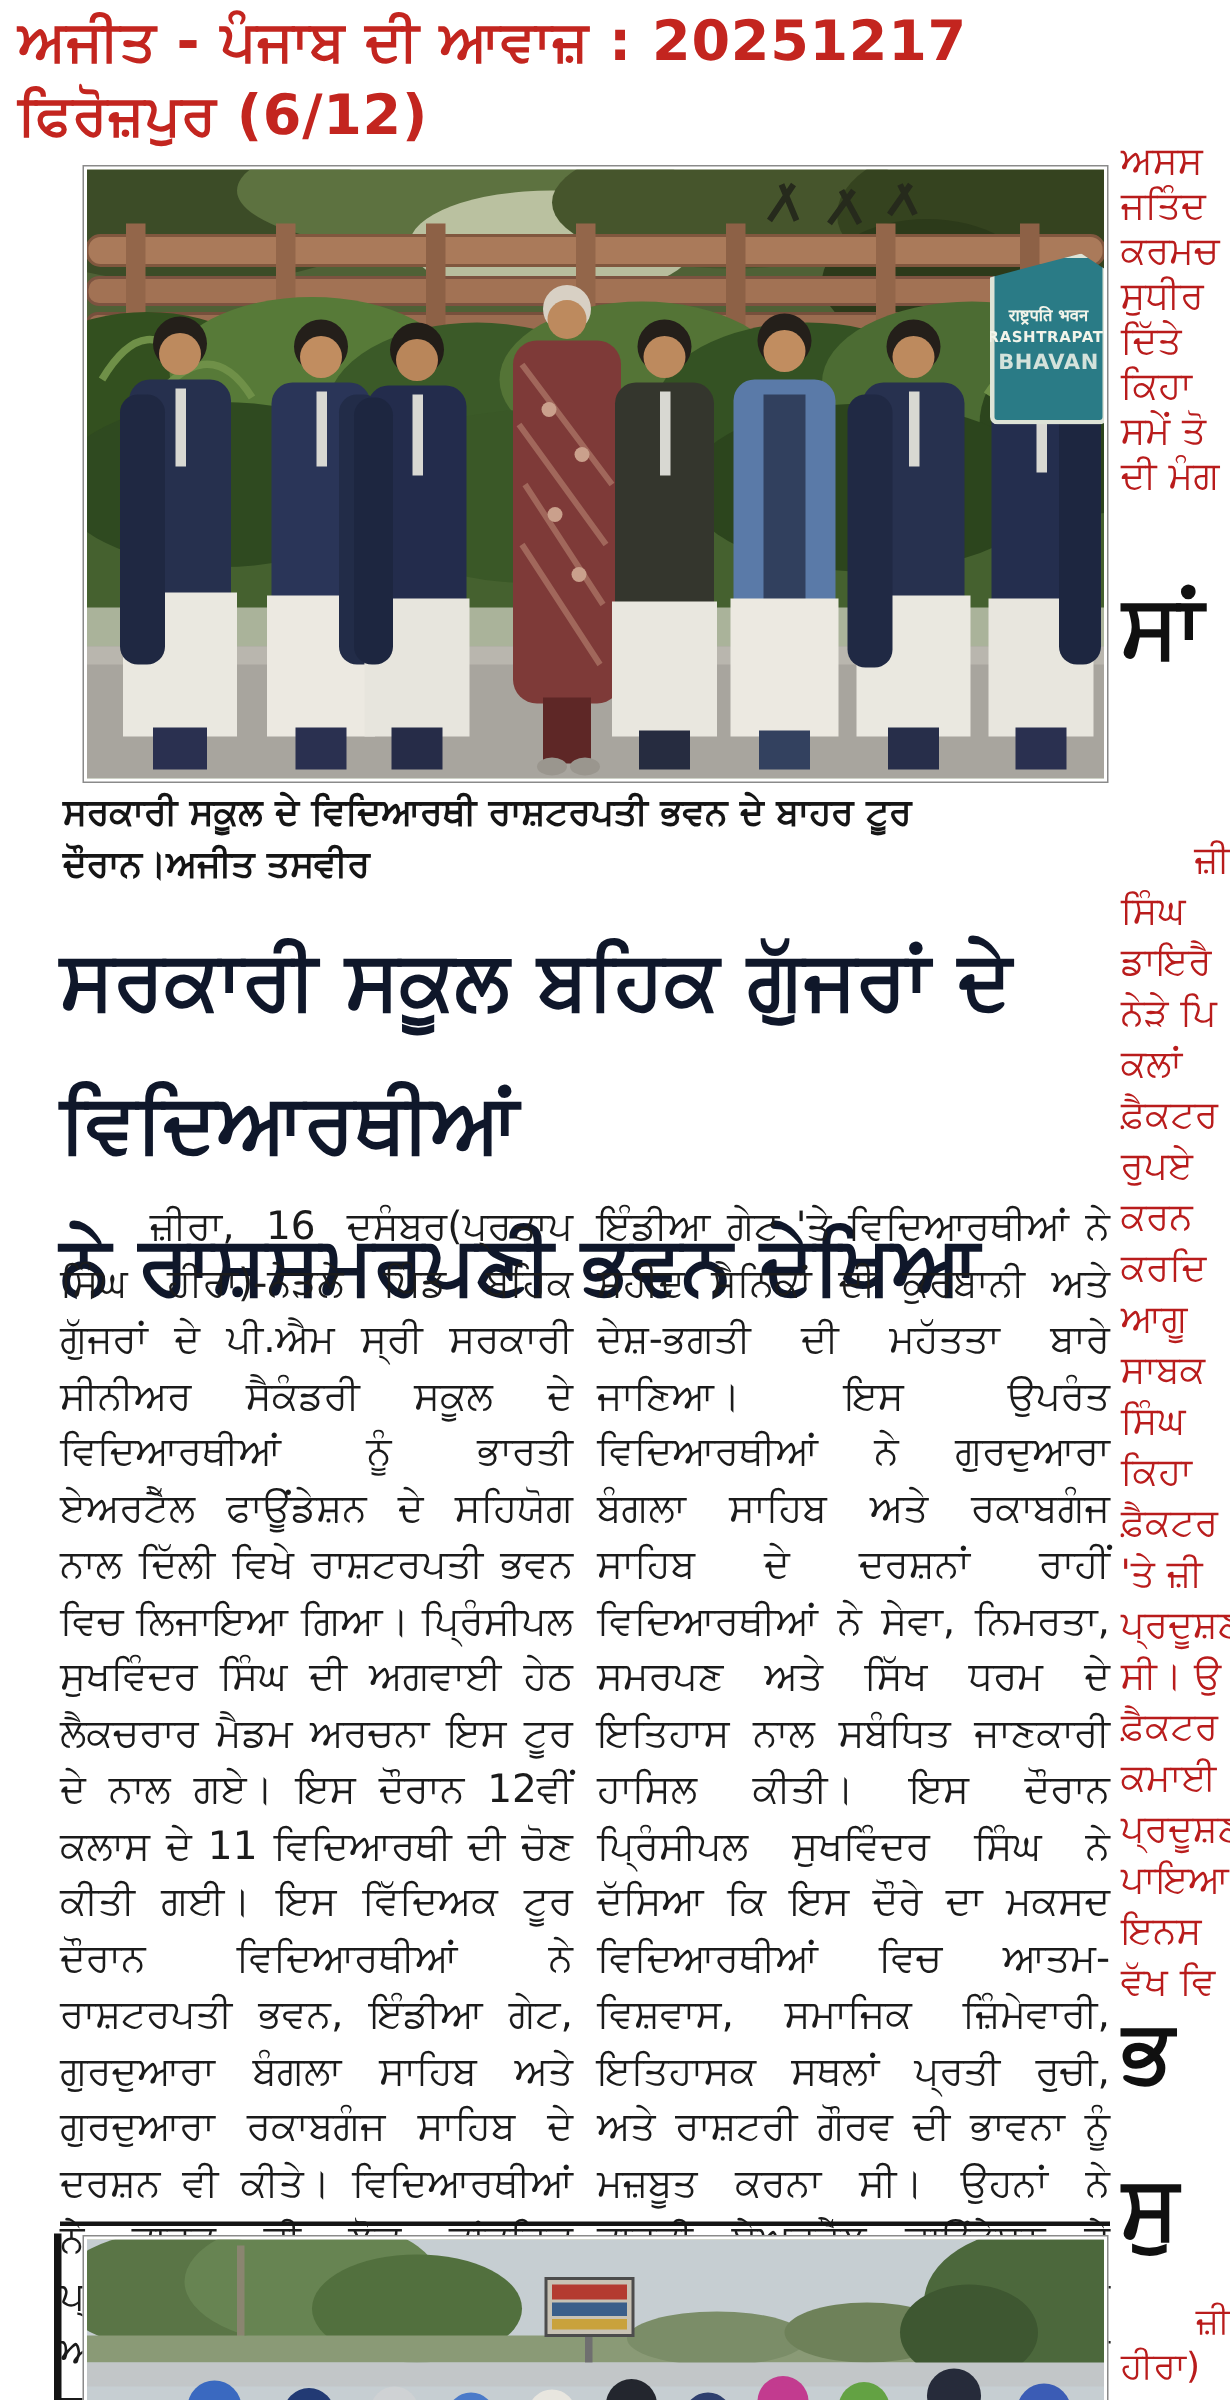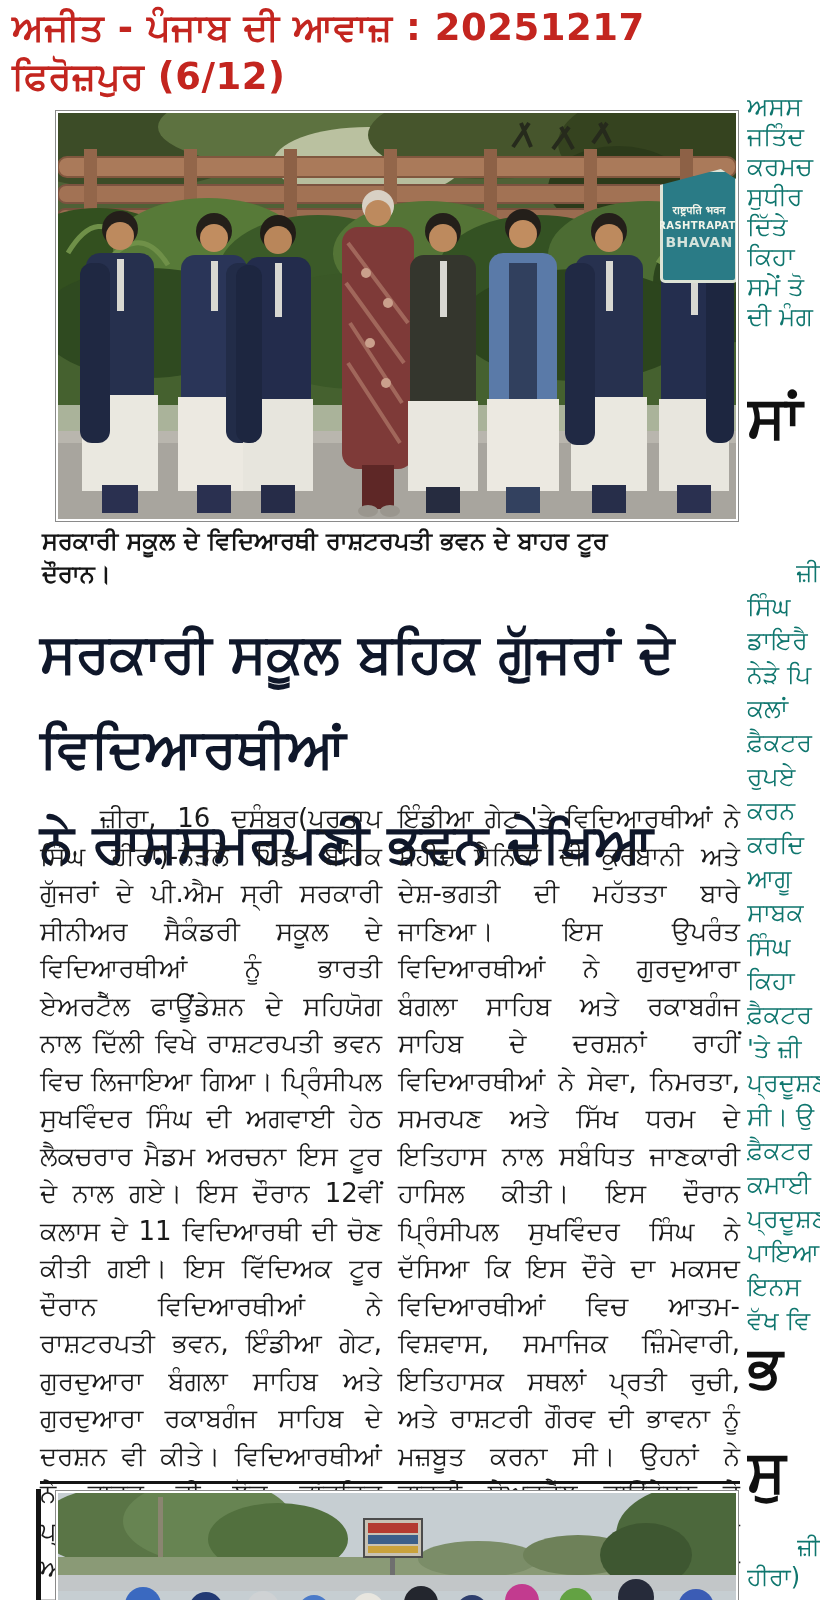--- a/index.html
+++ b/index.html
@@ -23,39 +23,39 @@
              clip-path:polygon(0 14%,78% 0,100% 10%,100% 100%,0 100%);
              display:flex;flex-direction:column;align-items:center;justify-content:center;gap:3px;
              color:#f2f4ea;text-align:center;}
   .signboard .s1{font-size:11px;font-weight:700;}
   .signboard .s2{font-size:10px;font-weight:700;letter-spacing:0.4px;}
   .signboard .s3{font-size:14px;font-weight:700;letter-spacing:0.4px;opacity:.85;}
 
   
   .caption{position:absolute;left:42px;top:524px;width:698px;font-size:24px;font-weight:700;
            line-height:1.45;color:#151515;}
-  .caption-row2{display:flex;justify-content:flex-start;font-family:Liberation Mono, monospace;}
+  .caption-row2{display:flex;justify-content:flex-start;}
 
   
   .headline{position:absolute;left:40px;top:606px;width:700px;text-align:left;
             font-size:54px;font-weight:800;line-height:95px;color:#0f172a;}
 
   
   .article{position:absolute;left:40px;top:800px;width:700px;display:flex;gap:16px;}
   .article .col{width:342px;font-size:26px;line-height:37.5px;text-align:justify;color:#1b1b1b;}
   .article .col.first p{text-indent:2.3em;margin:0;}
   .article .col p{margin:0;}
 
   
   .rule-h{position:absolute;left:40px;top:1481px;width:700px;height:3px;background:#141414;}
   .edge-bar{position:absolute;left:36px;top:1489px;width:5px;height:111px;background:#141414;}
 
   
   .side-col{position:absolute;left:747px;top:0;width:73px;height:1600px;overflow:hidden;}
-  .frag-list{position:absolute;left:0;width:73px;font-size:25px;color:#0f766e;}
+  .frag-list{position:absolute;left:0;width:73px;font-size:25px;color:#b91c1c;}
   .frag-list div{white-space:nowrap;overflow:hidden;}
   .frags-top{top:92px;line-height:30px;}
   .frags-mid{top:556px;line-height:34px;}
   .frags-bottom{top:1532px;line-height:30px;font-size:24px;}
   .frag-right{text-align:right;}
   .side-big{position:absolute;left:0;width:73px;font-size:58px;font-weight:800;color:#101010;
             white-space:nowrap;overflow:hidden;line-height:1.1;}
   .big-1{top:386px;}
   .big-2{top:1336px;}
   .big-3{top:1440px;}
@@ -209,20 +209,21 @@
         <div class="s2">RASHTRAPATI</div>
         <div class="s3">BHAVAN</div>
       </div>
     </div>
   </div>
 
   <div class="caption">
     <div>ਸਰਕਾਰੀ ਸਕੂਲ ਦੇ ਵਿਦਿਆਰਥੀ ਰਾਸ਼ਟਰਪਤੀ ਭਵਨ ਦੇ ਬਾਹਰ ਟੂਰ</div>
     <div class="caption-row2">
       <span>ਦੌਰਾਨ।</span>
+      <span>ਅਜੀਤ ਤਸਵੀਰ</span>
     </div>
   </div>
 
   <div class="headline">
     <div>ਸਰਕਾਰੀ ਸਕੂਲ ਬਹਿਕ ਗੁੱਜਰਾਂ ਦੇ ਵਿਦਿਆਰਥੀਆਂ</div>
     <div>ਨੇ ਰਾਸ਼ਸਮਰਪਣੀ ਭਵਨ ਦੇਖਿਆ</div>
   </div>
 
   <div class="article">
     <div class="col first">

